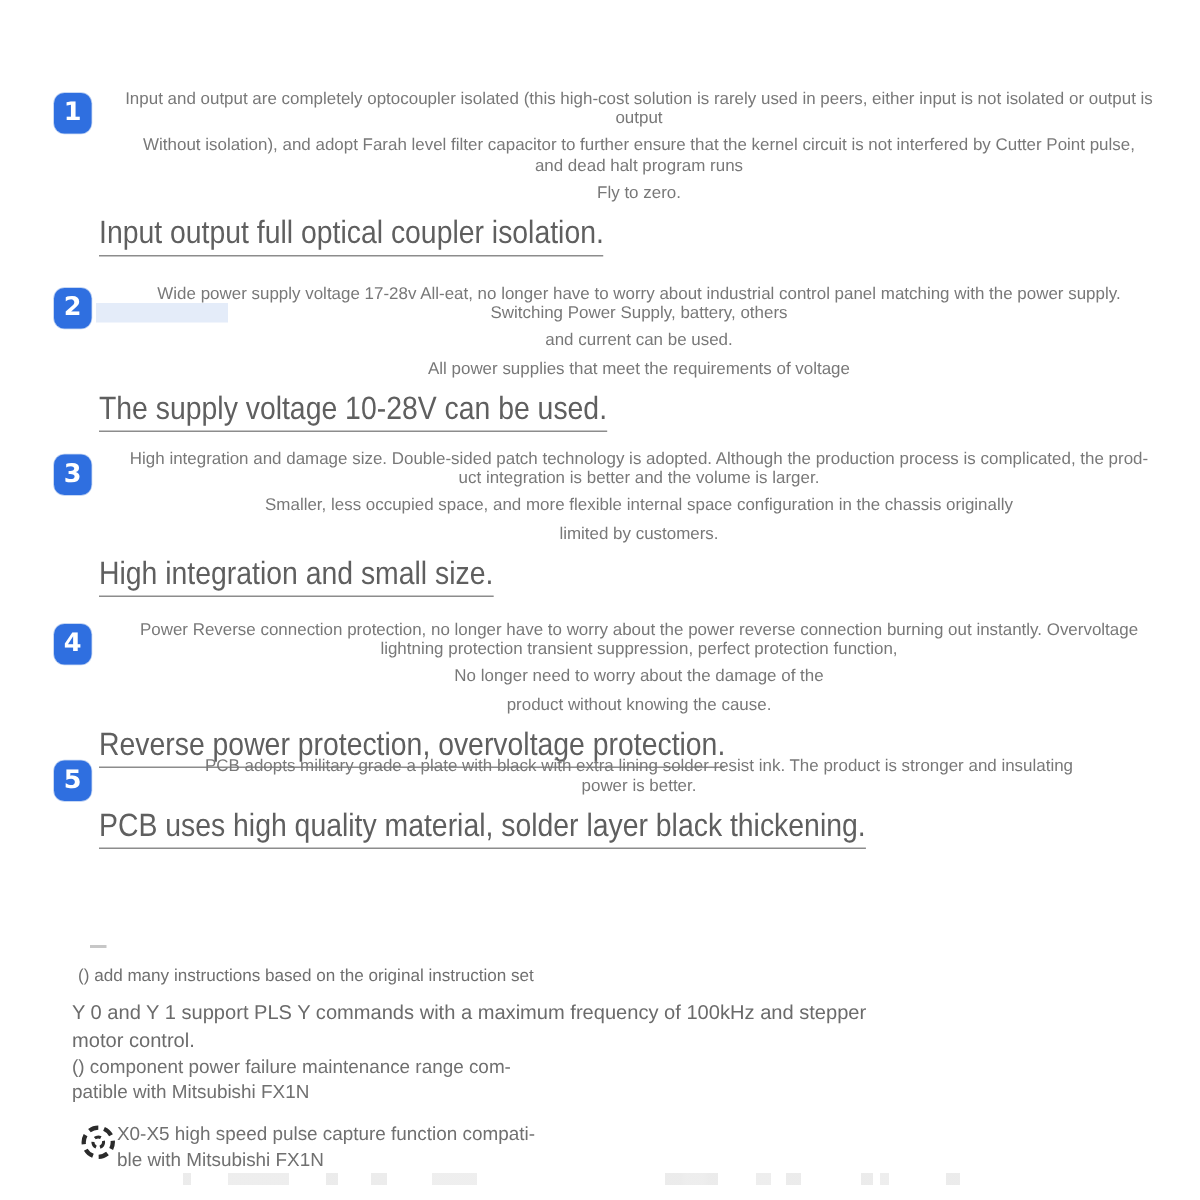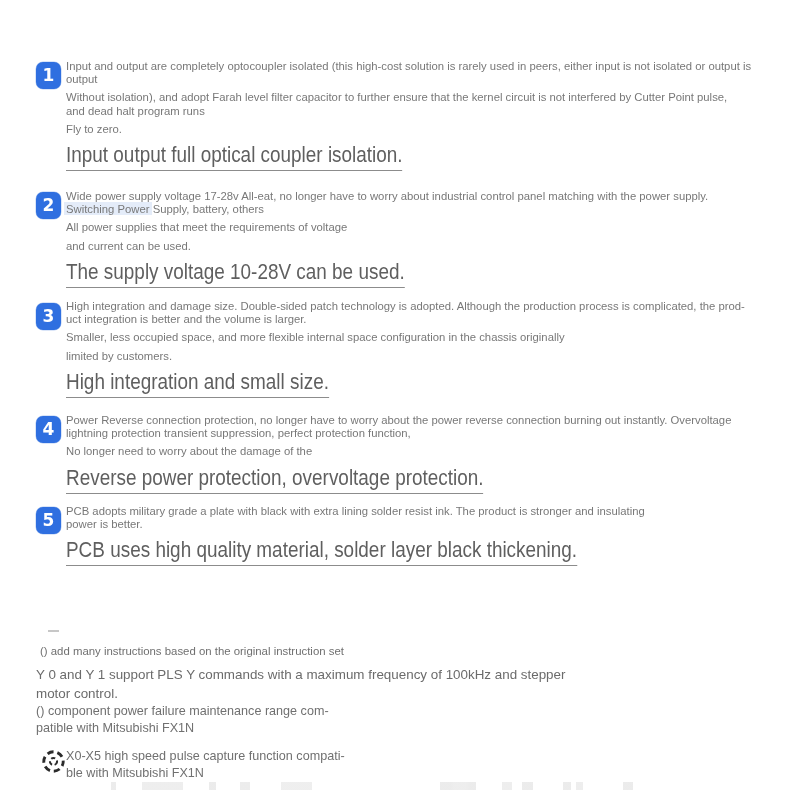--- a/index.html
+++ b/index.html
@@ -46,20 +46,21 @@
     text-align: center;
     letter-spacing: 0;
     box-shadow: 0 0 0 0.5px rgba(120,160,230,.55);
   }
 
   .body-line {
     font-size: 11.3px;
     line-height: 13.2px;
     color: #787878;
     white-space: pre-wrap;
+    text-align: center;
   }
   .body-line.gap-top { margin-top: 5px; }
 
   .headline {
     margin-top: 7px;
     font-family: "Liberation Sans Narrow", "Liberation Sans", sans-serif;
     font-stretch: condensed;
     transform: scaleX(0.88);
     transform-origin: left center;
     font-size: 21.5px;
@@ -75,21 +76,21 @@
   .artifact-highlight {
     position: absolute;
     background: #dbe6f7;
     opacity: .75;
     pointer-events: none;
   }
 
   
   .notes {
     position: absolute;
-    left: 36px;
+    left: 48px;
     right: 36px;
   }
   .note-dash {
     position: absolute;
     left: 12px;
     top: 0;
     width: 11px;
     height: 2px;
     background: #c7c7c7;
   }
@@ -163,39 +164,40 @@
 and dead halt program runs</div>
     <div class="body-line gap-top">Fly to zero.</div>
     <div class="headline">Input output full optical coupler isolation.</div>
   </div>
 
   <div class="artifact-highlight" style="top:202px; left:64px; width:88px; height:13px;"></div>
   <div class="feature" style="position:absolute; top:190px; left:0; right:0;">
     <div class="badge" style="top:2px;">2</div>
     <div class="body-line">Wide power supply voltage 17-28v All-eat, no longer have to worry about industrial control panel matching with the power supply.
 Switching Power Supply, battery, others</div>
+    <div class="body-line gap-top">and current can be used.</div>
     <div class="body-line gap-top">All power supplies that meet the requirements of voltage</div>
-    <div class="body-line gap-top">and current can be used.</div>
     <div class="headline">The supply voltage 10-28V can be used.</div>
   </div>
 
   <div class="feature" style="position:absolute; top:300px; left:0; right:0;">
     <div class="badge" style="top:3px;">3</div>
     <div class="body-line">High integration and damage size. Double-sided patch technology is adopted. Although the production process is complicated, the prod-
 uct integration is better and the volume is larger.</div>
     <div class="body-line gap-top">Smaller, less occupied space, and more flexible internal space configuration in the chassis originally</div>
     <div class="body-line gap-top">limited by customers.</div>
     <div class="headline">High integration and small size.</div>
   </div>
 
   <div class="feature" style="position:absolute; top:414px; left:0; right:0;">
     <div class="badge" style="top:2px;">4</div>
     <div class="body-line">Power Reverse connection protection, no longer have to worry about the power reverse connection burning out instantly. Overvoltage
 lightning protection transient suppression, perfect protection function,</div>
     <div class="body-line gap-top">No longer need to worry about the damage of the</div>
+    <div class="body-line gap-top">product without knowing the cause.</div>
     <div class="headline">Reverse power protection, overvoltage protection.</div>
   </div>
 
   <div class="feature" style="position:absolute; top:505px; left:0; right:0;">
     <div class="badge" style="top:2px;">5</div>
     <div class="body-line">PCB adopts military grade a plate with black with extra lining solder resist ink. The product is stronger and insulating
 power is better.</div>
     <div class="headline">PCB uses high quality material, solder layer black thickening.</div>
   </div>
 

